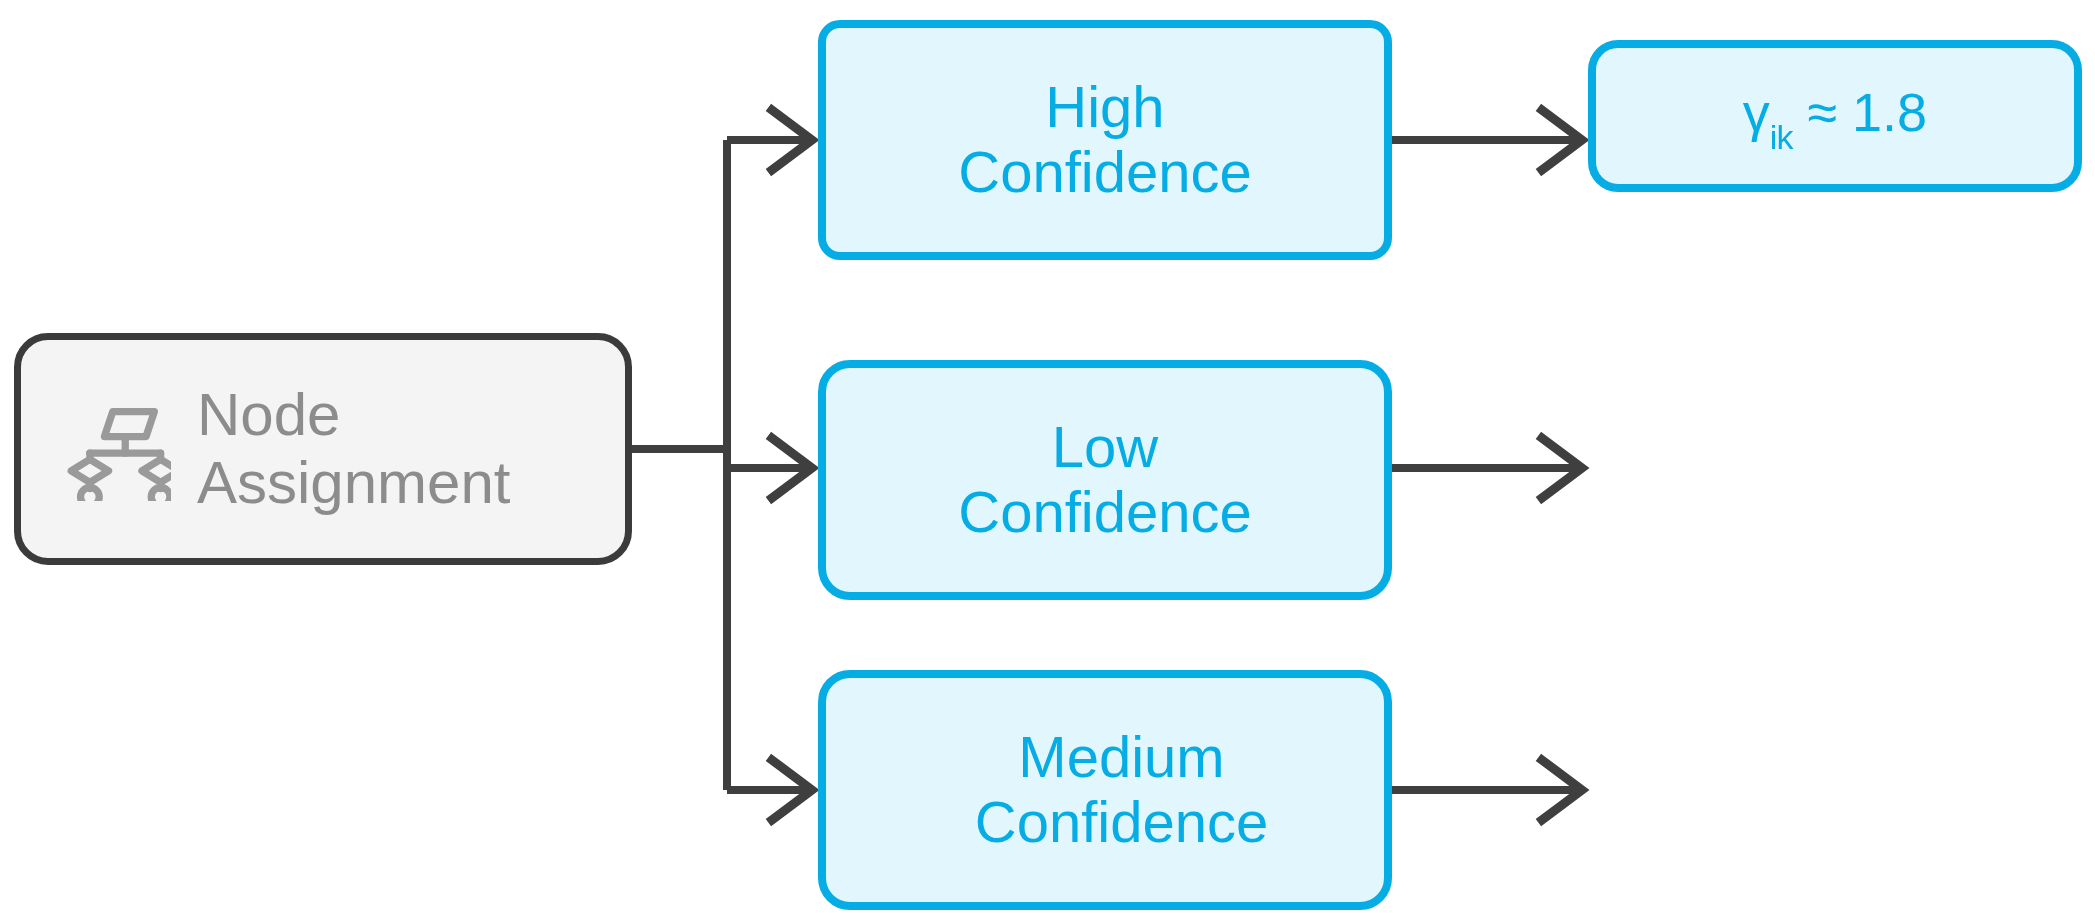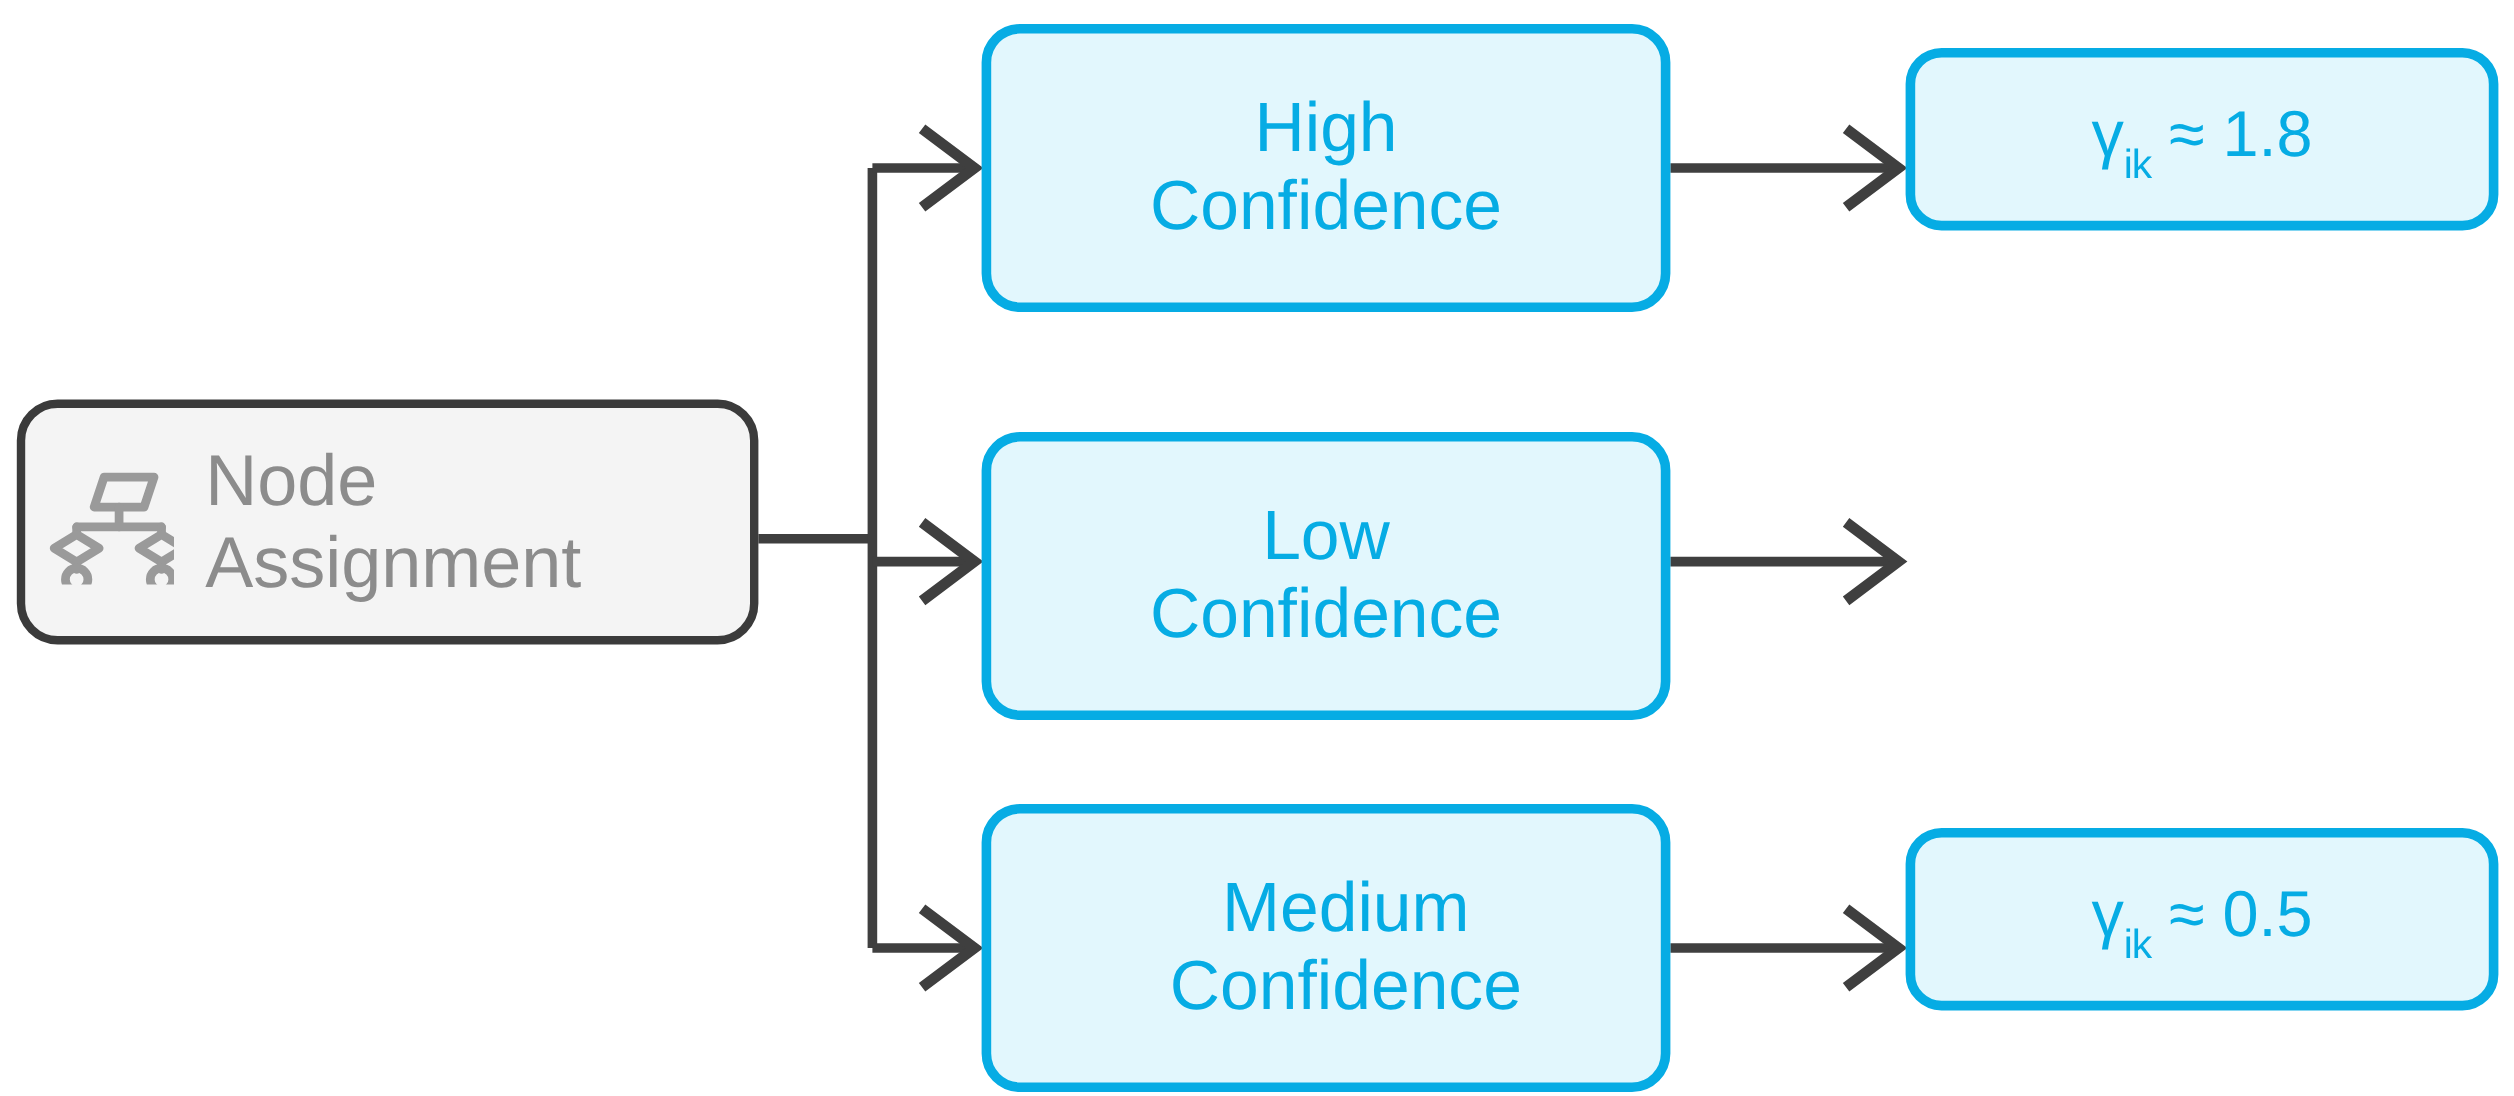--- a/index.html
+++ b/index.html
@@ -25,30 +25,30 @@
     height: 913px;
     pointer-events: none;
   }
 
   
   .source-node {
     position: absolute;
     left: 14px;
     top: 333px;
     width: 618px;
-    height: 204px;
+    height: 232px;
     box-sizing: border-box;
     border: 7px solid #3b3b3b;
     border-radius: 34px;
     background: #f4f4f4;
     display: flex;
     flex-direction: row;
     align-items: center;
     justify-content: flex-start;
-    padding-left: 20px;
+    padding-left: 46px;
     gap: 26px;
   }
   .source-icon {
     flex: 0 0 auto;
     width: 104px;
     height: 104px;
     display: block;
   }
   .source-label {
     font-size: 60px;
@@ -73,21 +73,21 @@
     justify-content: center;
     text-align: center;
   }
   .conf-label {
     font-size: 58px;
     line-height: 1.12;
     color: #06ace4;
     font-weight: 400;
     white-space: pre-line;
   }
-  .conf-row-0 { top: 20px;  height: 240px; }
+  .conf-row-0 { top: 20px;  height: 240px; border-radius: 22px; }
   .conf-row-1 { top: 360px; height: 240px; }
   .conf-row-2 { top: 670px; height: 240px; padding-left: 33px; }
 
   
   .gamma-box {
     position: absolute;
     left: 1588px;
     width: 494px;
     box-sizing: border-box;
     border: 8px solid #06ace4;
@@ -186,19 +186,14 @@
   <div class="conf-box conf-row-2">
     <div class="conf-label">Medium
 Confidence</div>
   </div>
 
   <div class="gamma-box gamma-row-0">
     <div class="gamma-label">
       <span>γ</span><span class="sub">ik</span>&nbsp;<span>≈</span>&nbsp;<span>1.8</span>
     </div>
   </div>
-  <div class="gamma-box gamma-row-2">
-    <div class="gamma-label">
-      <span>γ</span><span class="sub">ik</span>&nbsp;<span>≈</span>&nbsp;<span>0.5</span>
-    </div>
-  </div>
 
 </div>
 
 </body></html>

